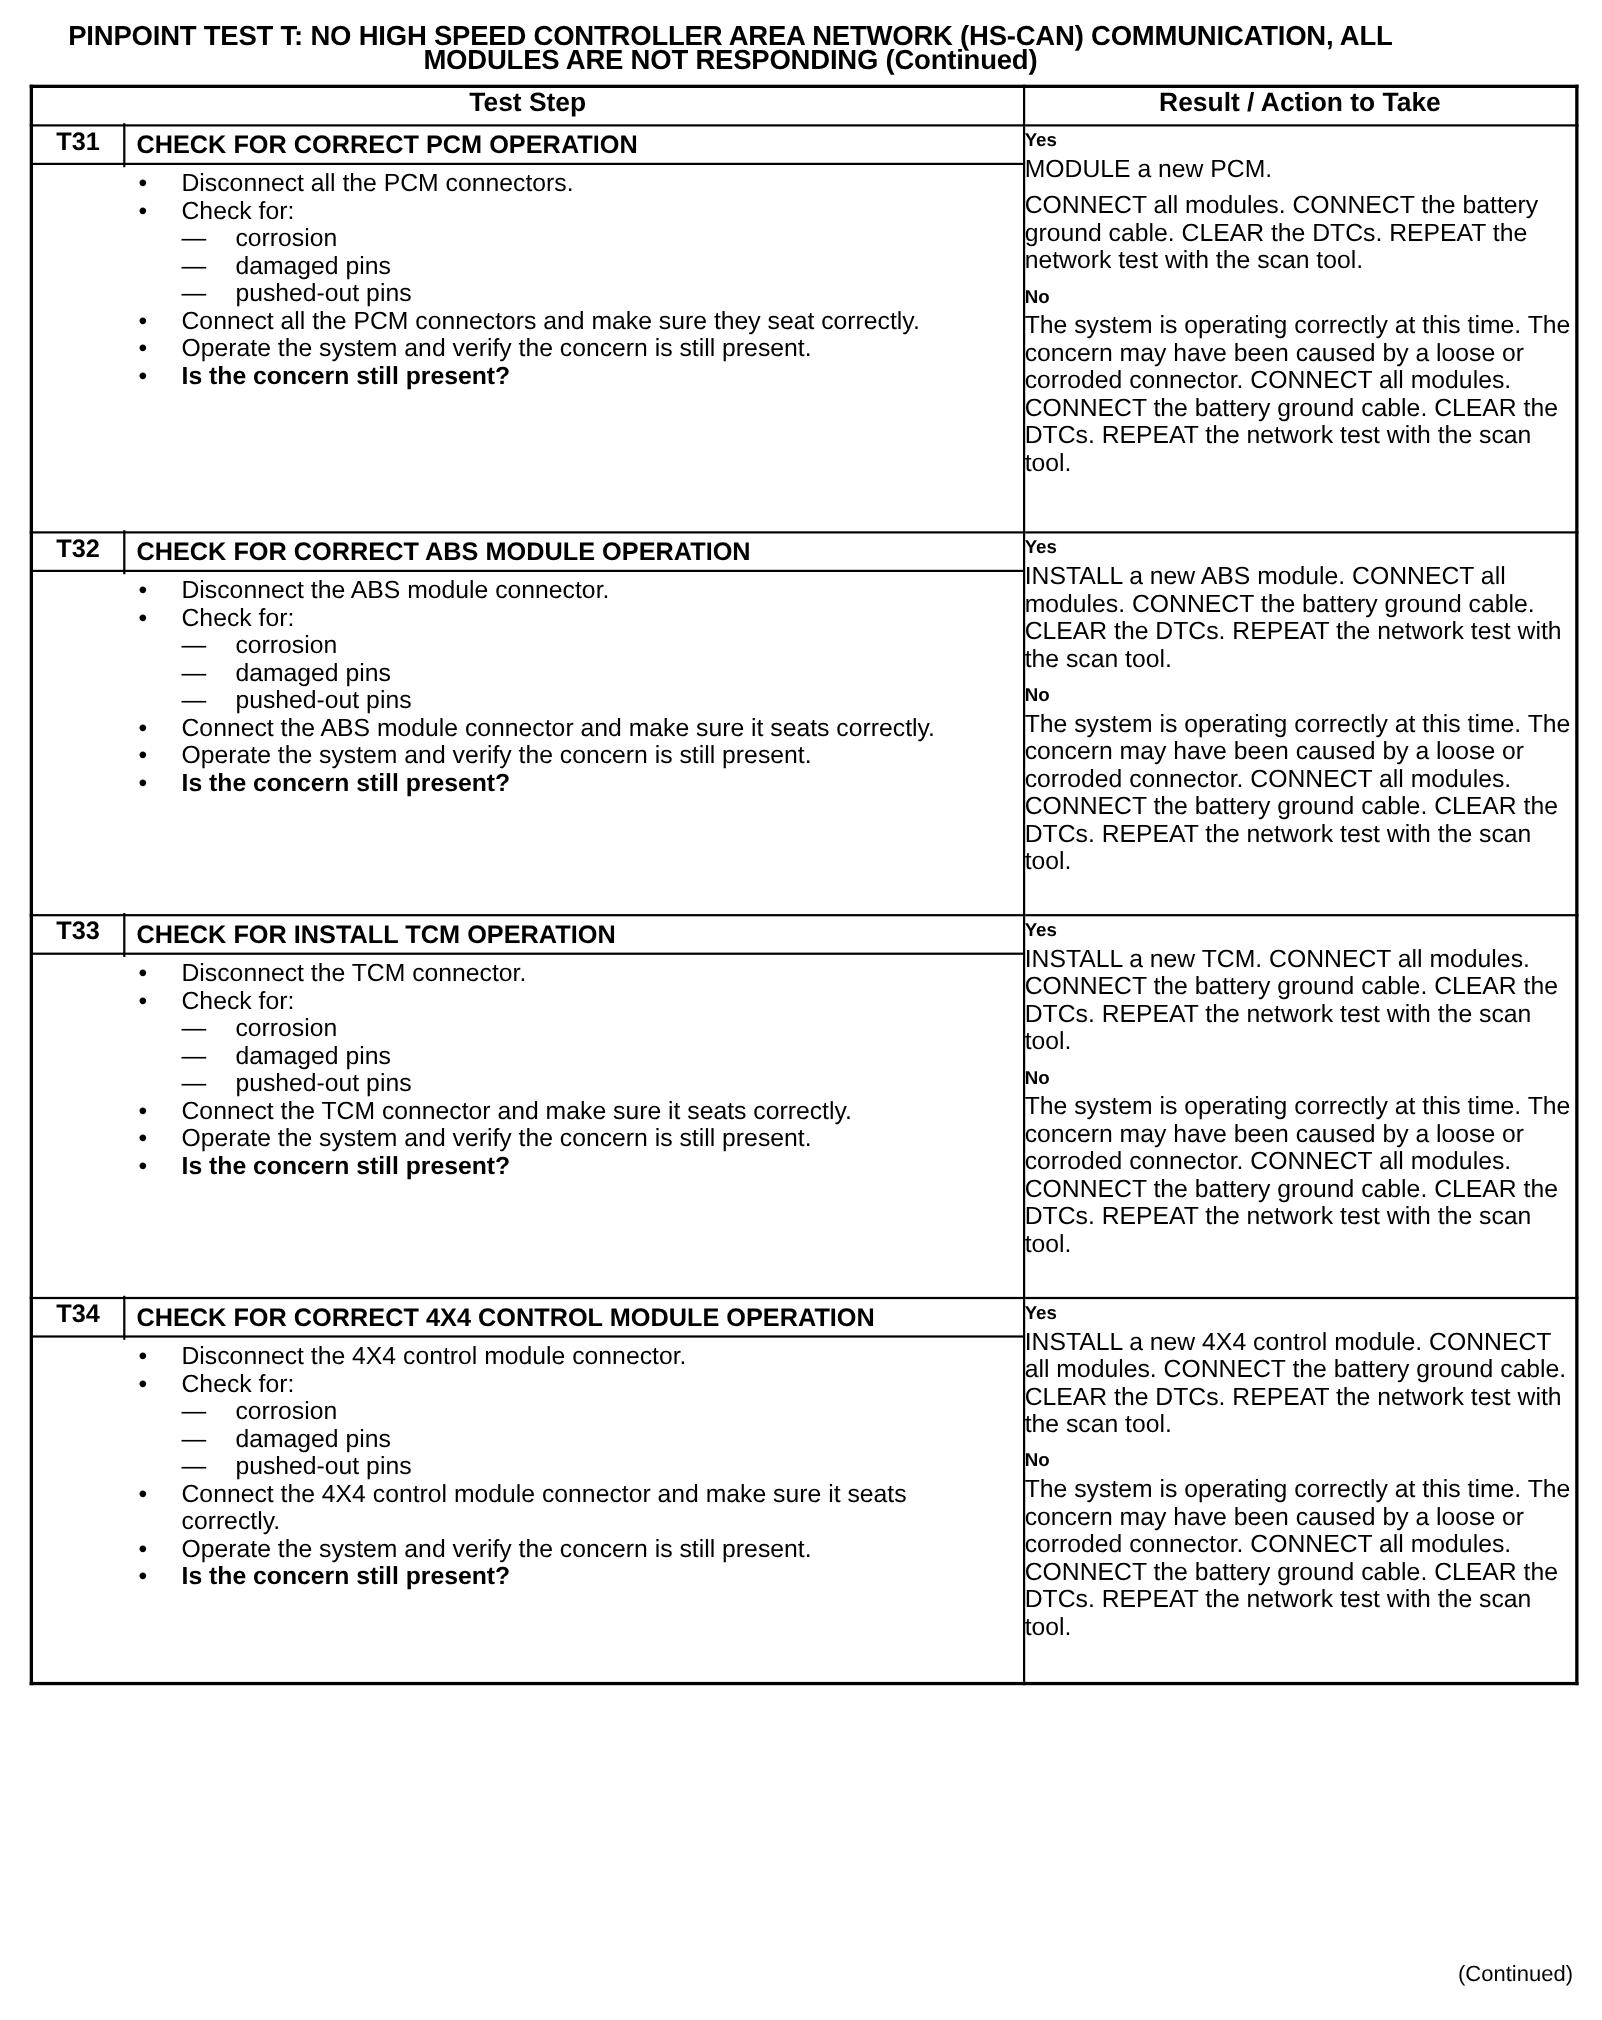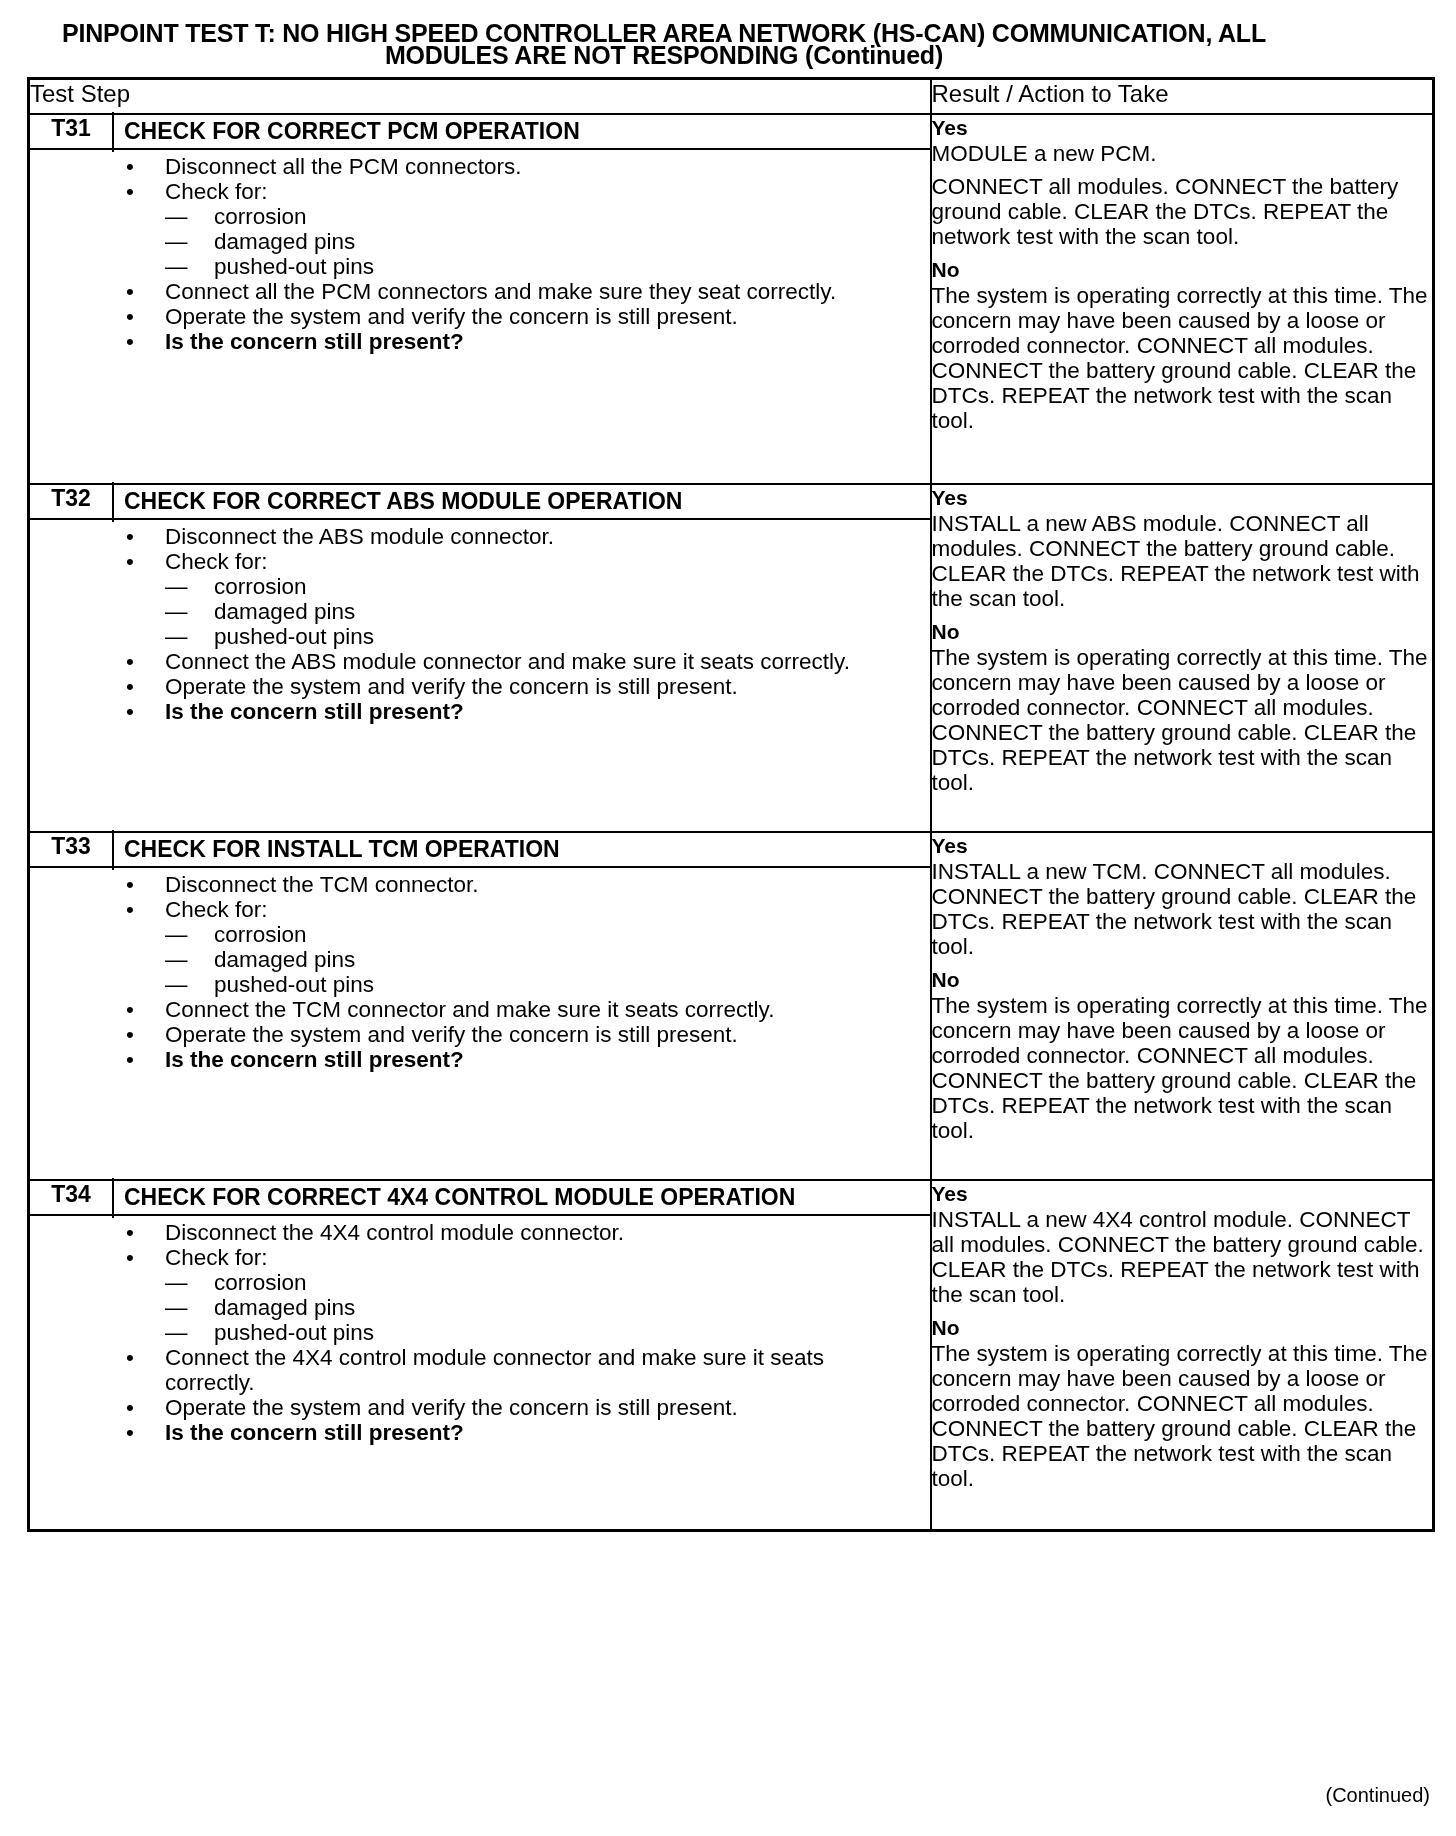--- a/index.html
+++ b/index.html
@@ -12,39 +12,39 @@
       text-align: center; font-weight: bold; font-size: 25px; line-height: 22px;
       letter-spacing: -0.2px;
     }
     .page-title div { white-space: nowrap; }
     table.pt {
       position: absolute; left: 27px; top: 77px; width: 1405px;
       border-collapse: collapse; table-layout: fixed;
       border: 3px solid #000;
     }
     table.pt td, table.pt th { border: 2px solid #000; padding: 0; vertical-align: top; }
-    th.hdr { font-size: 24px; font-weight: normal; height: 33px; vertical-align: middle; text-align: left; }
+    th.hdr { font-size: 24px; font-weight: bold; height: 33px; vertical-align: middle; text-align: center; }
     .col-step { width: 902px; }
     .col-res { width: 503px; }
     .step-inner { display: flex; flex-direction: column; height: 100%; }
     .step-head { display: flex; border-bottom: 2px solid #000; height: 33px; align-items: center; }
     .step-id {
       width: 82px; border-right: 2px solid #000; height: 40px; line-height: 33px;
       text-align: center; font-weight: bold; font-size: 23px;
     }
     .step-title { padding-left: 10px; font-weight: bold; font-size: 23px; white-space: nowrap; }
     .step-body { padding: 4px 0 8px 0; font-size: 22.5px; line-height: 25px; }
     .bullet { display: flex; padding-left: 96px; }
     .bullet .dot { width: 39px; flex: none; }
     .bullet .txt { width: 700px; }
     .bullet.bold .txt { font-weight: bold; }
     .sub { display: flex; padding-left: 135px; }
     .sub .dash { width: 49px; flex: none; }
     .res-cell { padding: 37px 10px 2px 12px; font-size: 22.5px; line-height: 25px; }
-    .res-label { font-weight: bold; font-size: 21px; line-height: 26px; }
+    .res-label { font-weight: bold; font-size: 17px; line-height: 26px; }
     .res-text { margin-bottom: 8px; }
     .continued {
       position: absolute; right: 26px; top: 1784px; font-size: 20px;
     }
   </style>
 </head>
 <body>
 
 <div class="page-title">
   <div>PINPOINT TEST T: NO HIGH SPEED CONTROLLER AREA NETWORK (HS-CAN) COMMUNICATION, ALL</div>

